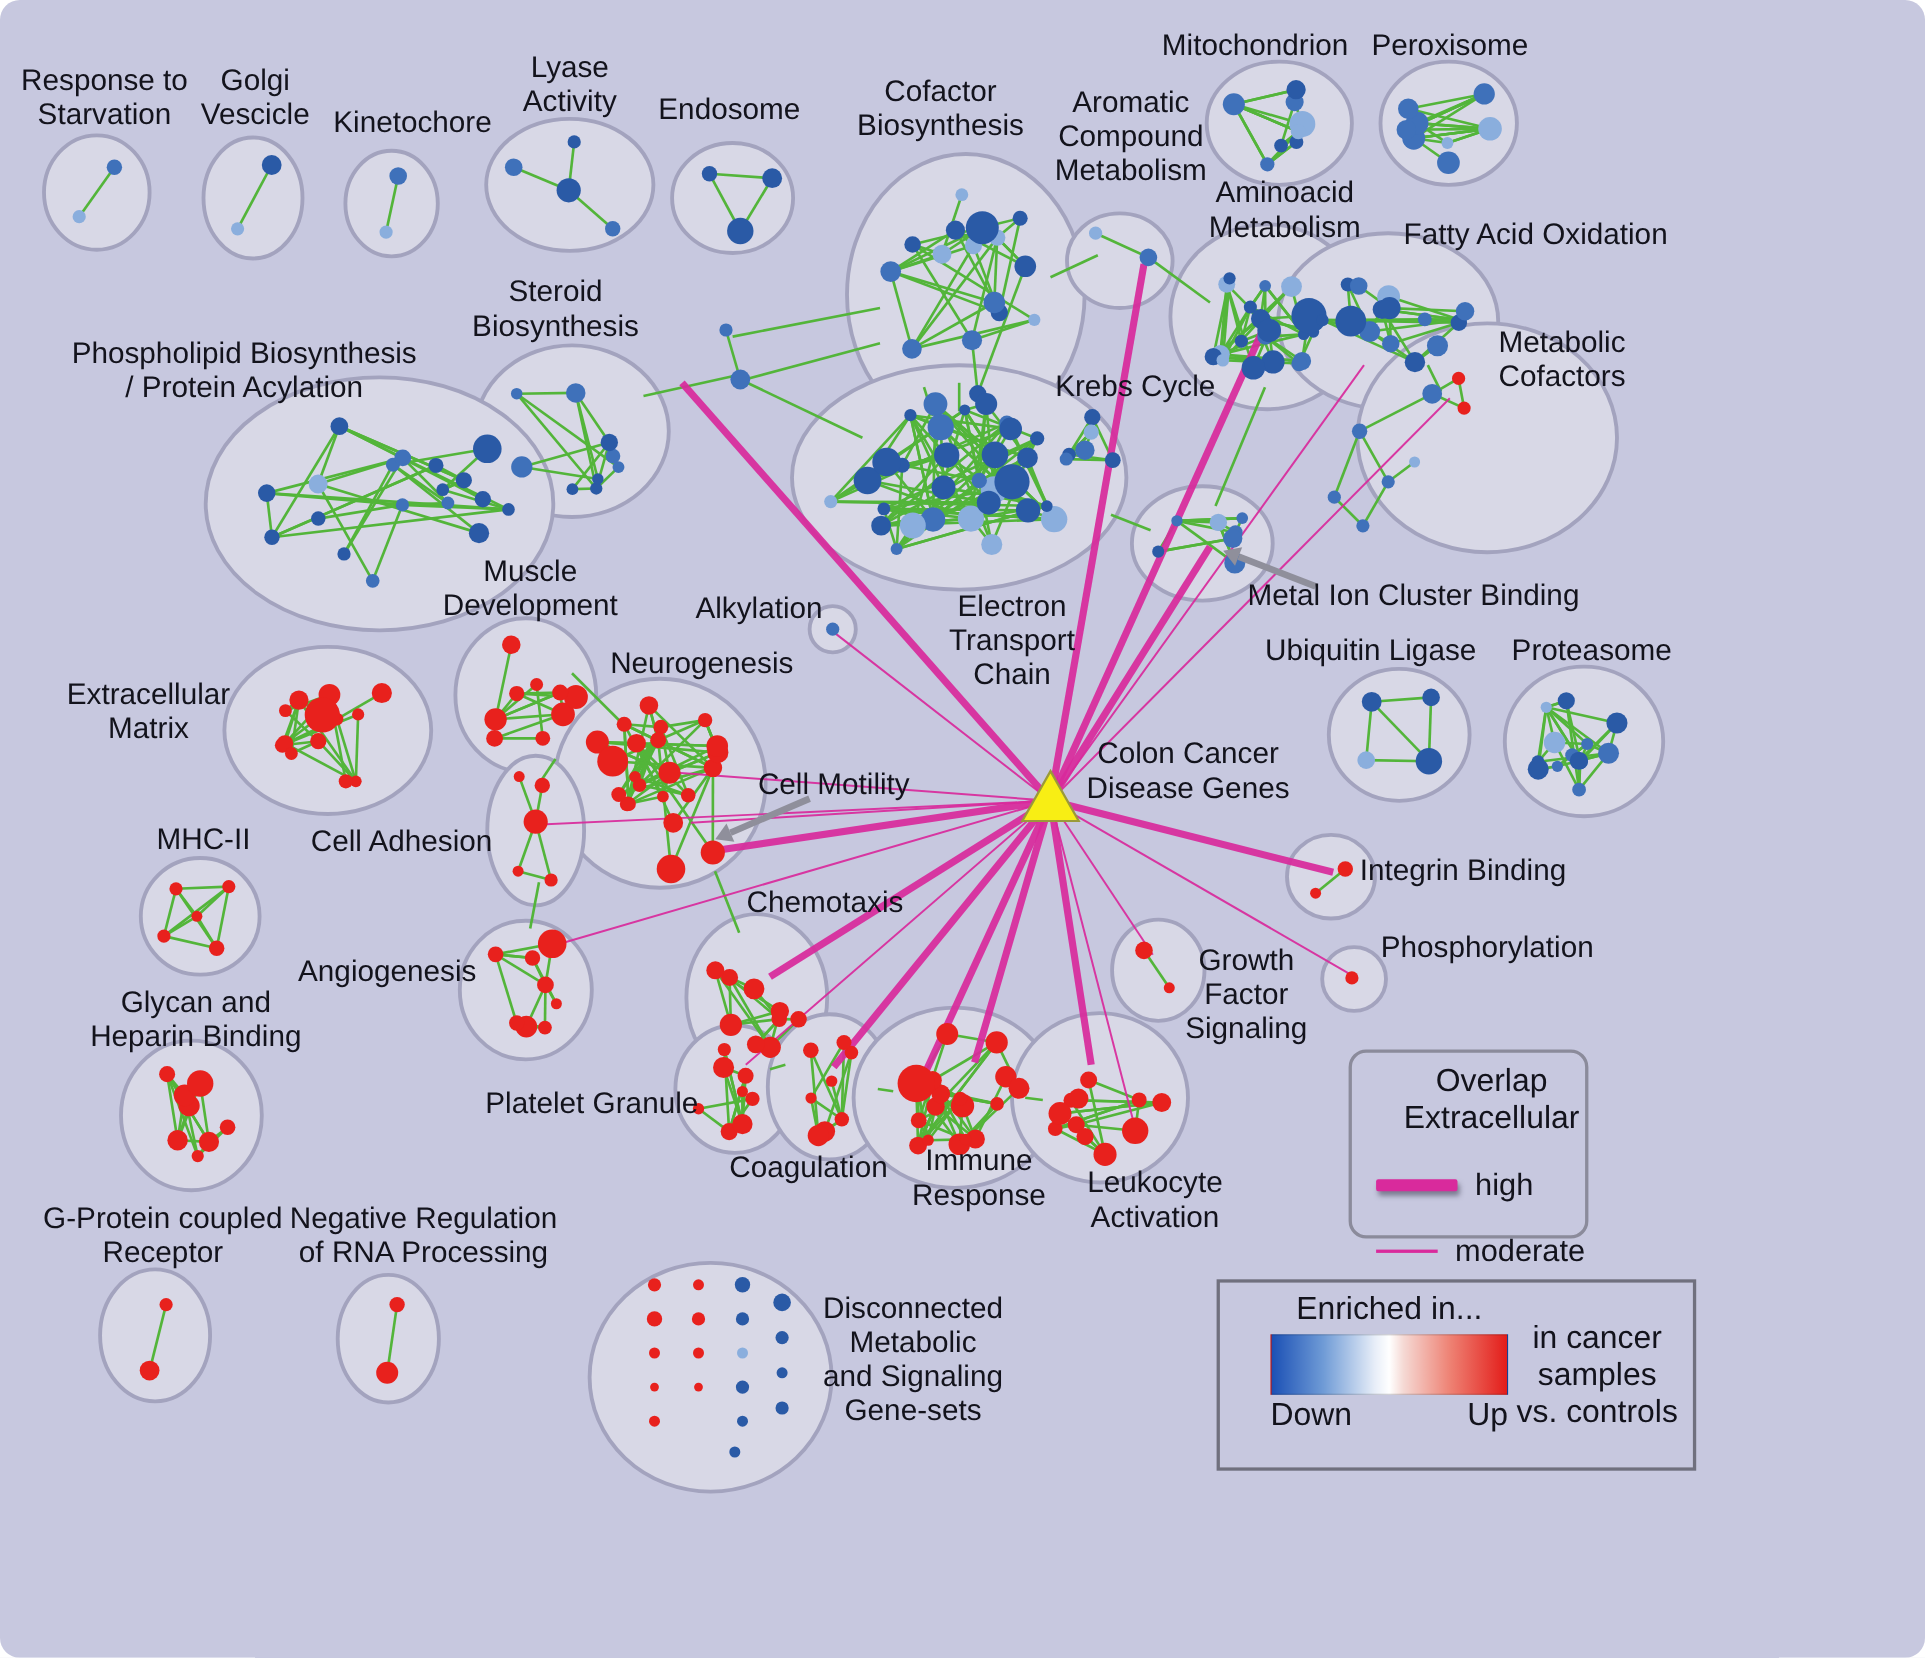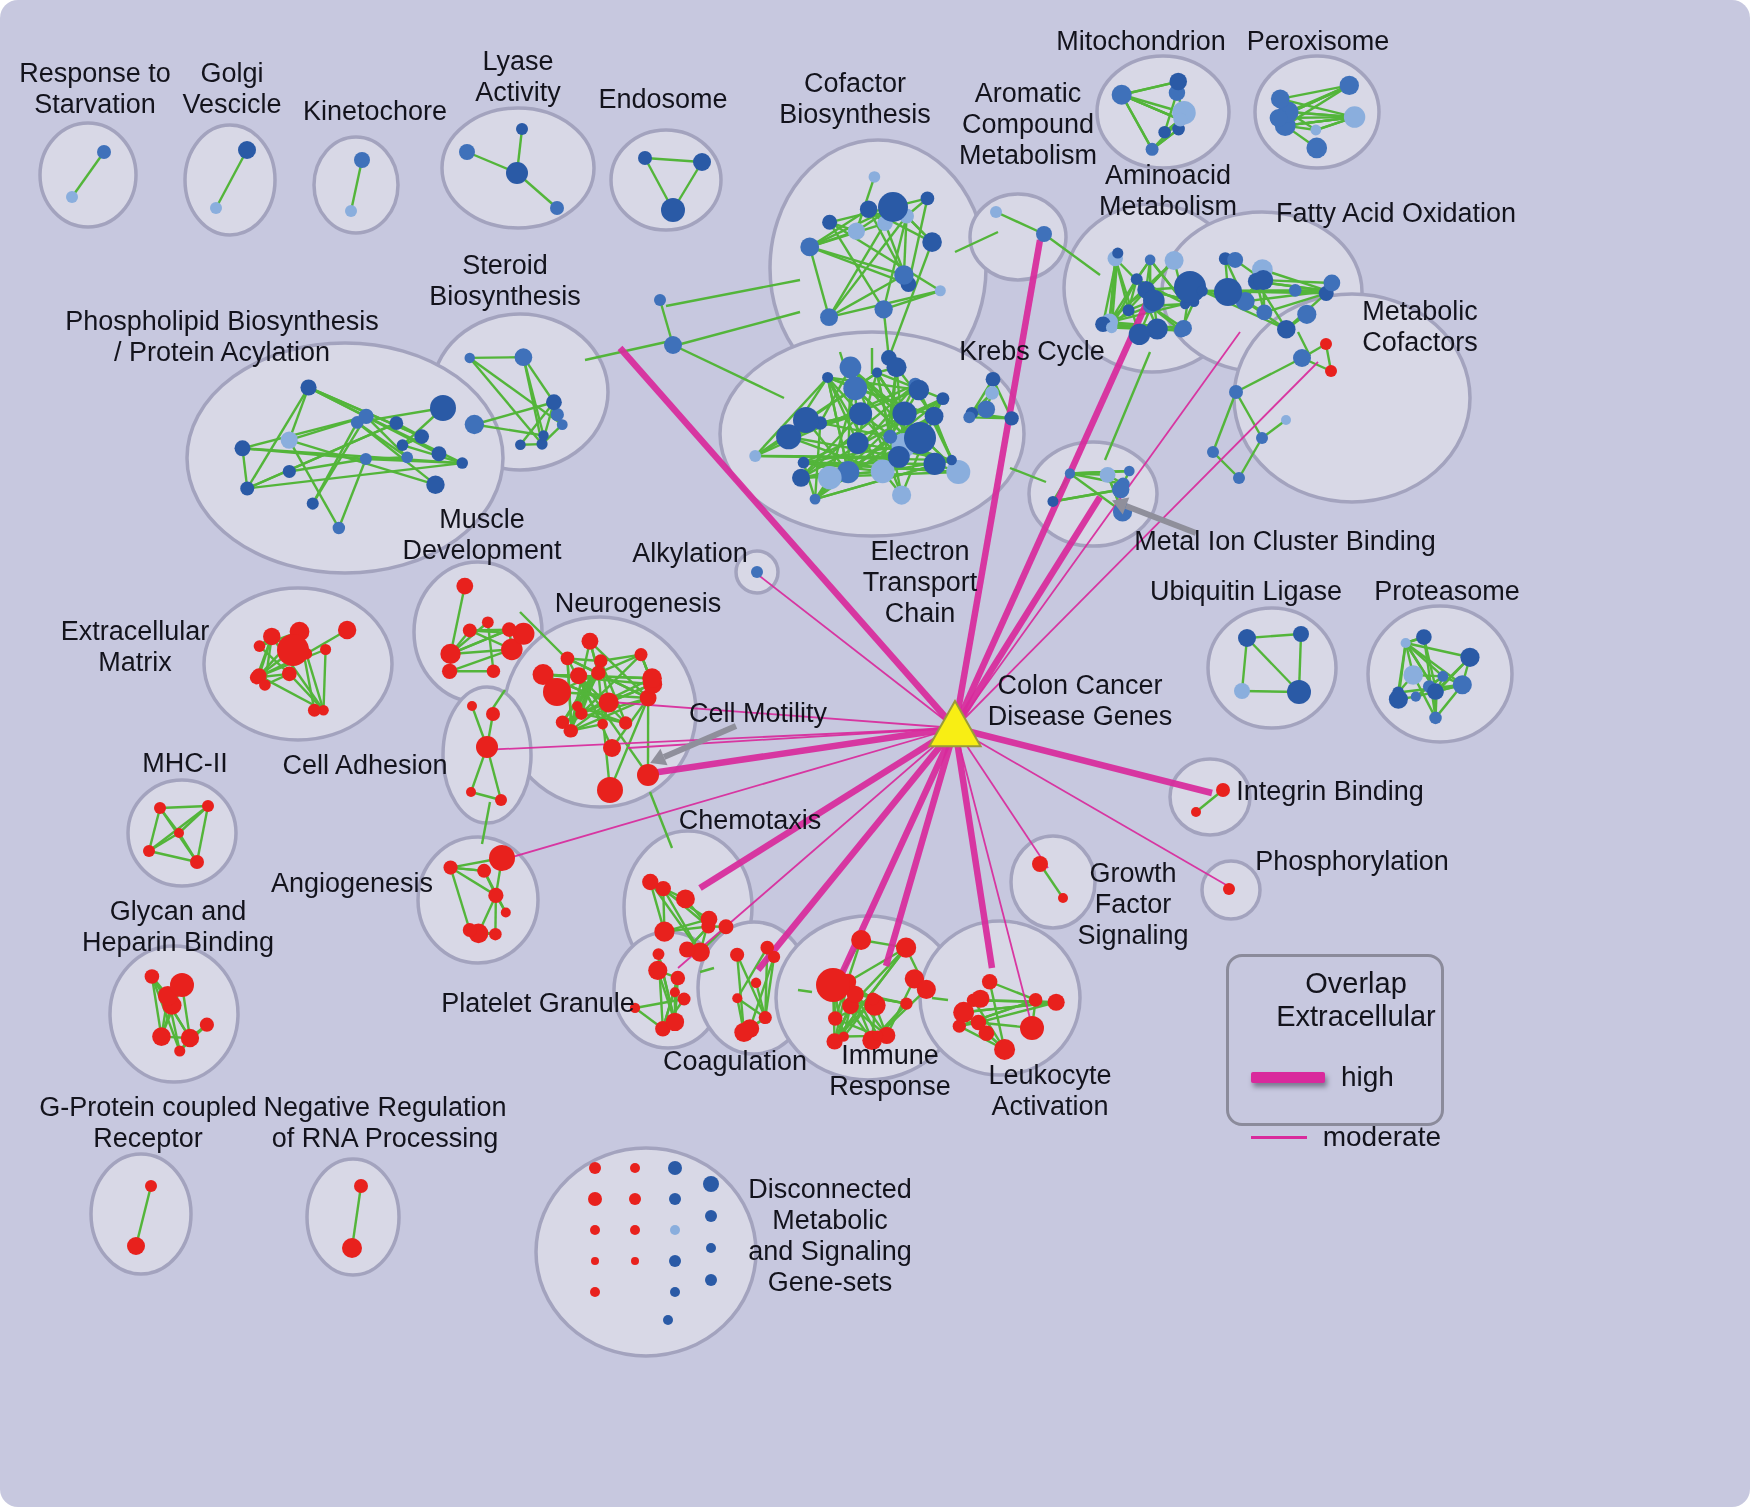--- a/index.html
+++ b/index.html
@@ -1112,13 +1112,30 @@
     <div class="lrow">
       <span class="bar-high"></span>
       <span class="llabel">high</span>
     </div>
     <div class="lrow">
       <span class="bar-mod"></span>
       <span class="llabel">moderate</span>
     </div>
   </div>
 
+  <div class="legend legend-enriched">
+    <div class="egrid">
+      <div class="eleft">
+        <div class="etitle">Enriched in...</div>
+        <div class="gradientbar"></div>
+        <div class="updown">
+          <span>Down</span>
+          <span>Up</span>
+        </div>
+      </div>
+      <div class="enote">
+        <div>in cancer</div>
+        <div>samples</div>
+        <div>vs. controls</div>
+      </div>
+    </div>
+  </div>
 </div>
 
 </body></html>

